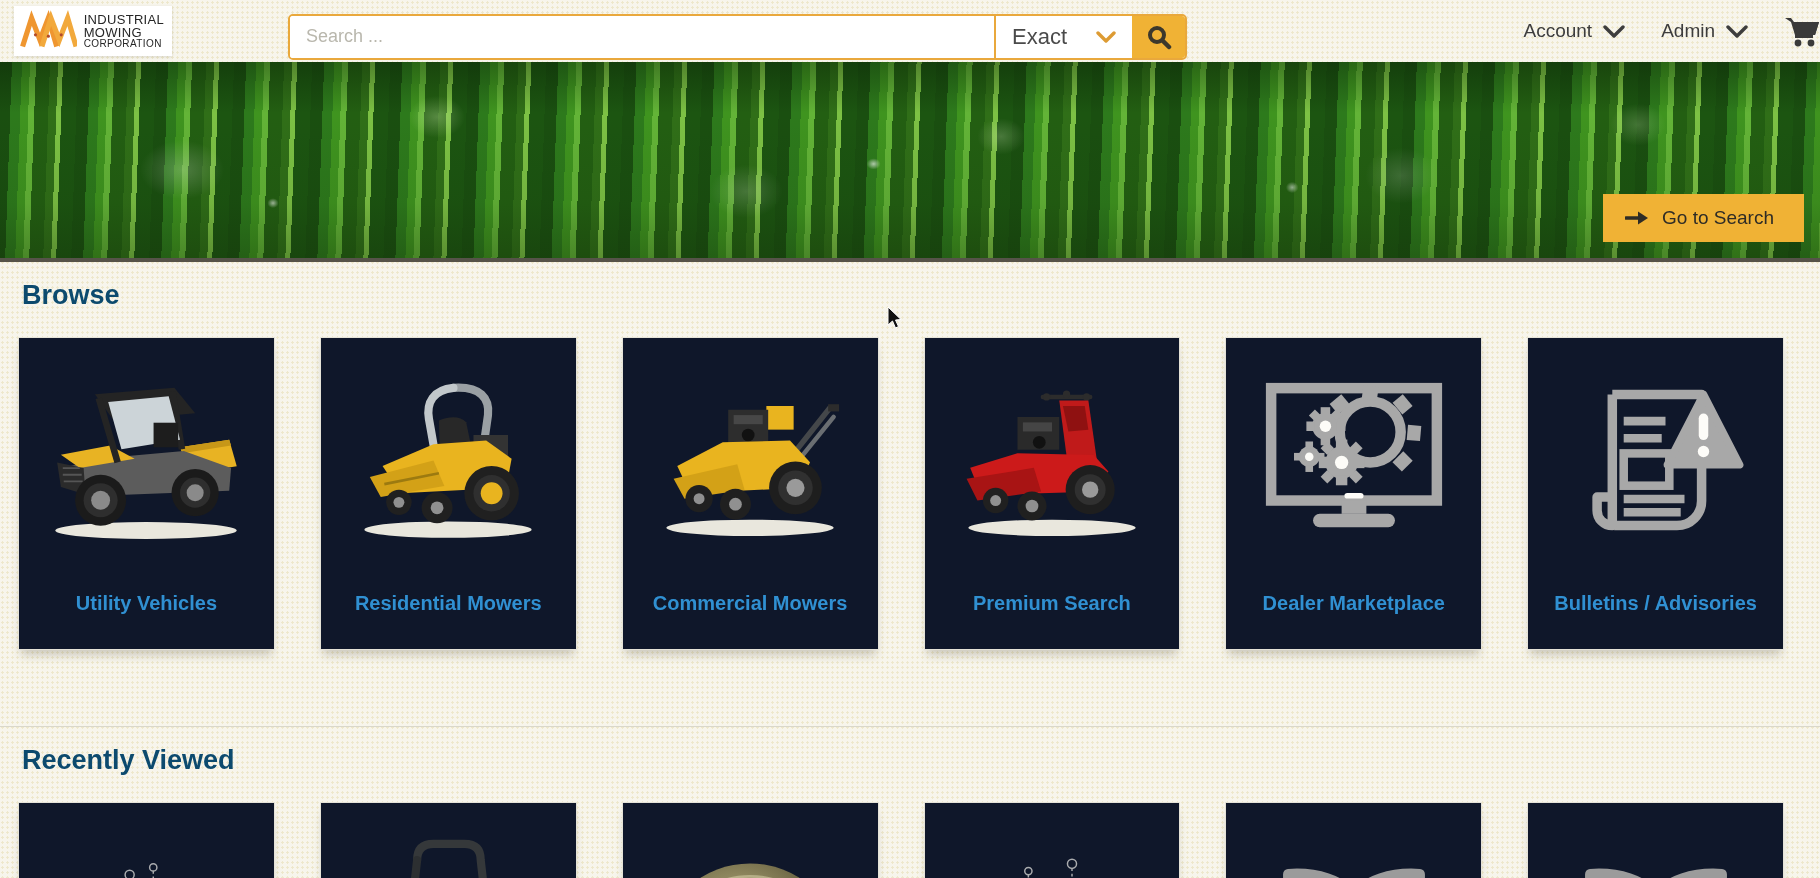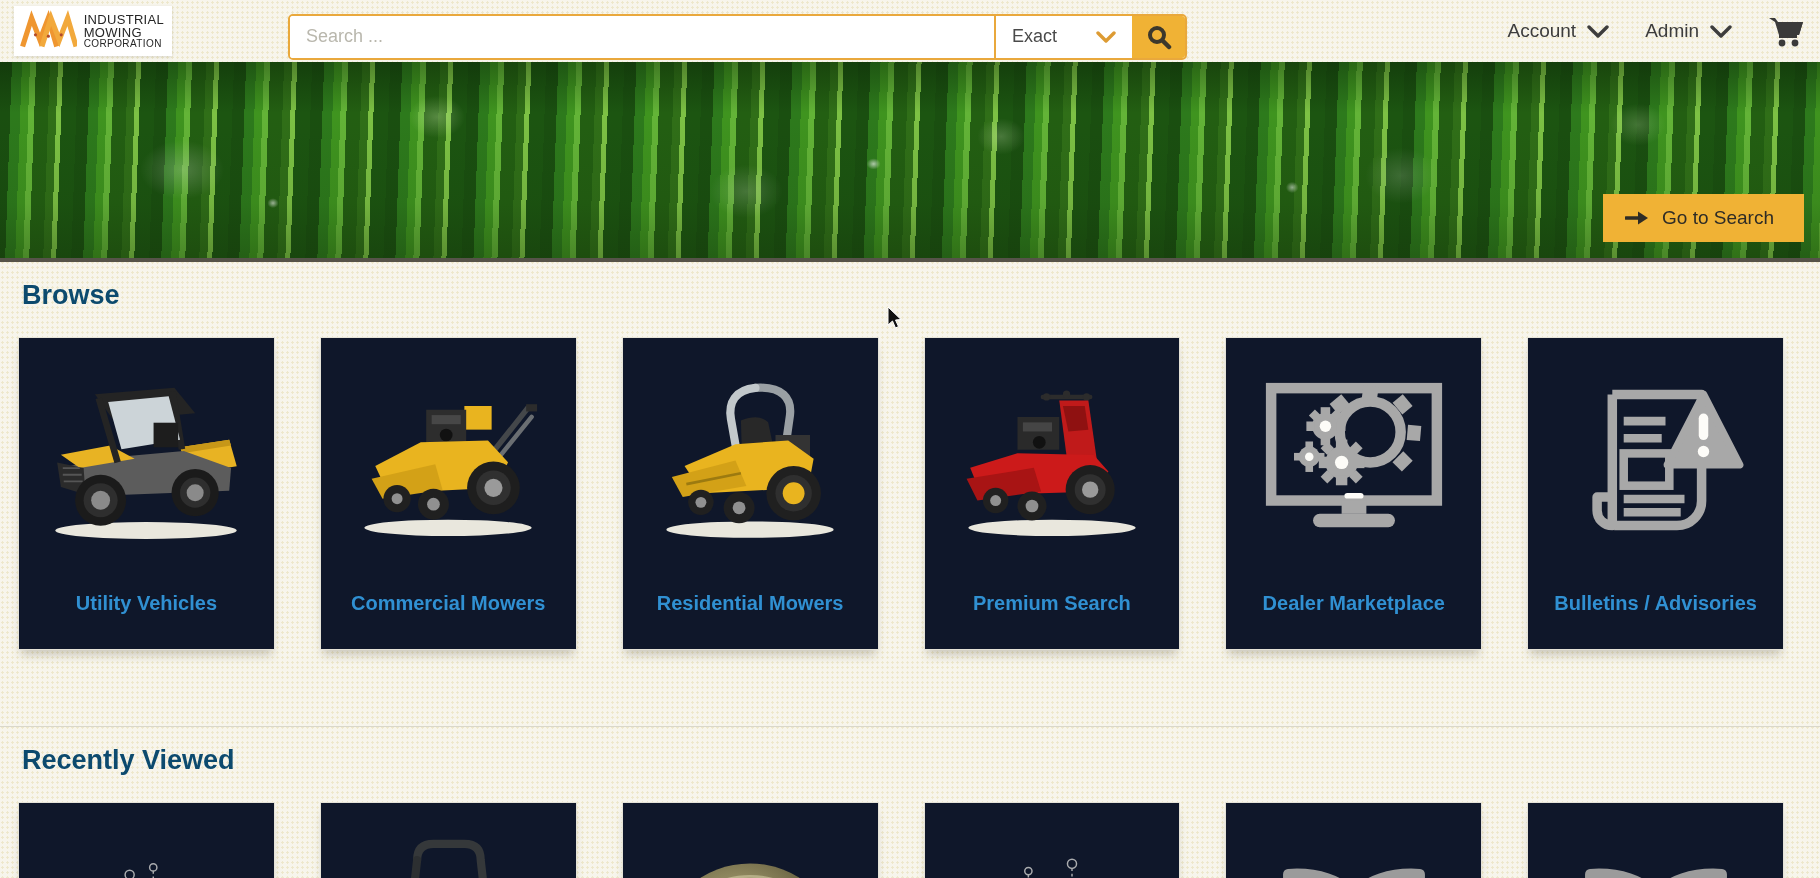--- a/index.html
+++ b/index.html
@@ -18,24 +18,24 @@
   .logo-text{line-height:1.02;color:#262626;font-weight:normal;}
   .logo-text .l1,.logo-text .l2{font-size:13px;letter-spacing:.3px;}
   .logo-text .l3{font-size:10px;letter-spacing:.4px;}
   .search-group{margin-left:116px;height:42px;display:flex;align-items:stretch;
     border:2px solid #e9a83c;border-radius:5px;overflow:hidden;background:#fff;margin-top:11px;}
   .search-input{width:672px;border:none;outline:none;padding:0 16px;font-size:18px;
     font-family:inherit;color:#4a4a4a;background:#fff;}
   .search-input::placeholder{color:#b9b7ad;}
   .match-select{width:138px;display:flex;align-items:center;justify-content:space-between;
     padding:0 16px;border-left:2px solid #e9a83c;background:#fff;cursor:pointer;box-sizing:border-box;}
-  .match-select span{font-size:18px;color:#4a4a4a;}
+  .match-select span{font-size:22px;color:#4a4a4a;}
   .search-btn{width:53px;background:#f0b235;border:none;display:flex;align-items:center;
     justify-content:center;cursor:pointer;}
-  .nav{margin-left:auto;display:flex;align-items:center;gap:36px;padding-right:16px;}
+  .nav{margin-left:auto;display:flex;align-items:center;gap:36px;}
   .nav-item{display:flex;align-items:center;gap:11px;cursor:pointer;}
   .nav-item span{font-size:19px;color:#3d3d3d;}
   
   .hero{height:196px;position:relative;border-bottom:4px solid #565349;overflow:hidden;}
   .hero-bg{position:absolute;inset:0;
     background:
       radial-gradient(ellipse 60px 42px at 10% 55%, rgba(255,255,255,.22), transparent 70%),
       radial-gradient(ellipse 40px 30px at 24% 28%, rgba(232,255,200,.26), transparent 70%),
       radial-gradient(ellipse 52px 38px at 41% 66%, rgba(255,255,255,.18), transparent 70%),
       radial-gradient(ellipse 34px 26px at 55% 38%, rgba(238,255,214,.22), transparent 70%),
@@ -164,63 +164,63 @@
           <circle cx="162" cy="126" r="16" fill="#2e2e2e"></circle>
           <circle cx="162" cy="126" r="9" fill="#8a8a8a"></circle>
         </svg>
       </div>
       <div class="card-label">Utility Vehicles</div>
     </div>
 
     <div class="card">
       <div class="card-img">
         <svg width="200" height="190" viewBox="0 0 220 185">
+          <ellipse cx="110" cy="168" rx="92" ry="9" fill="#e9e7dd"></ellipse>
+          <path d="M116 12 c30 -2 40 12 38 30 l-6 42" fill="none" stroke="#9aa0a4" stroke-width="9" stroke-linecap="round"></path>
+          <path d="M116 12 c-22 2 -30 16 -27 34 l6 34" fill="none" stroke="#c2c8cb" stroke-width="9" stroke-linecap="round"></path>
+          <path d="M100 48 q20 -8 30 2 l5 24 l-34 8 z" fill="#282828"></path>
+          <path d="M138 64 h38 v24 h-38 z" fill="#333333"></path>
+          <path d="M38 98 L94 74 L152 70 L180 90 L174 122 L58 128 Z" fill="#e9b41f"></path>
+          <path d="M24 110 L94 92 L106 120 L36 132 Z" fill="#d3a117"></path>
+          <path d="M40 118 L100 106" stroke="#9c7a10" stroke-width="3"></path>
+          <circle cx="56" cy="138" r="14" fill="#202020"></circle>
+            <circle cx="56" cy="138" r="6" fill="#909090"></circle>
+          <circle cx="98" cy="144" r="17" fill="#202020"></circle>
+            <circle cx="98" cy="144" r="7" fill="#909090"></circle>
+          <circle cx="158" cy="128" r="30" fill="#202020"></circle>
+          <circle cx="158" cy="128" r="20" fill="#2f2f2f"></circle>
+          <circle cx="158" cy="128" r="12" fill="#e9b41f"></circle>
+        </svg>
+      </div>
+      <div class="card-label">Residential Mowers</div>
+    </div>
+
+    <div class="card">
+      <div class="card-img">
+        <svg width="200" height="190" viewBox="0 0 220 185">
           <ellipse cx="110" cy="166" rx="92" ry="9" fill="#e9e7dd"></ellipse>
           <path d="M152 92 L198 34" stroke="#44474a" stroke-width="6" stroke-linecap="round"></path>
           <path d="M160 96 L202 44" stroke="#6a6e72" stroke-width="5" stroke-linecap="round"></path>
           <path d="M196 30 h12 v8 h-12 z" fill="#2c2c2c"></path>
           <path d="M128 32 h30 v26 h-30 z" fill="#e9b41f"></path>
           <path d="M86 36 h44 v38 h-44 z" fill="#2d2d2d"></path>
           <path d="M92 42 h32 v10 h-32 z" fill="#474747"></path>
           <circle cx="108" cy="64" r="7" fill="#111"></circle>
           <path d="M30 98 L80 72 L154 70 L176 94 L164 122 L44 128 Z" fill="#e9b41f"></path>
           <path d="M26 112 L96 96 L104 124 L38 134 Z" fill="#d3a117"></path>
           <circle cx="54" cy="134" r="15" fill="#202020"></circle>
             <circle cx="54" cy="134" r="6" fill="#909090"></circle>
           <circle cx="94" cy="140" r="17" fill="#202020"></circle>
             <circle cx="94" cy="140" r="7" fill="#909090"></circle>
           <circle cx="160" cy="122" r="29" fill="#1e1e1e"></circle>
           <circle cx="160" cy="122" r="19" fill="#303030"></circle>
           <circle cx="160" cy="122" r="10" fill="#9a9a9a"></circle>
         </svg>
       </div>
       <div class="card-label">Commercial Mowers</div>
-    </div>
-
-    <div class="card">
-      <div class="card-img">
-        <svg width="200" height="190" viewBox="0 0 220 185">
-          <ellipse cx="110" cy="168" rx="92" ry="9" fill="#e9e7dd"></ellipse>
-          <path d="M116 12 c30 -2 40 12 38 30 l-6 42" fill="none" stroke="#9aa0a4" stroke-width="9" stroke-linecap="round"></path>
-          <path d="M116 12 c-22 2 -30 16 -27 34 l6 34" fill="none" stroke="#c2c8cb" stroke-width="9" stroke-linecap="round"></path>
-          <path d="M100 48 q20 -8 30 2 l5 24 l-34 8 z" fill="#282828"></path>
-          <path d="M138 64 h38 v24 h-38 z" fill="#333333"></path>
-          <path d="M38 98 L94 74 L152 70 L180 90 L174 122 L58 128 Z" fill="#e9b41f"></path>
-          <path d="M24 110 L94 92 L106 120 L36 132 Z" fill="#d3a117"></path>
-          <path d="M40 118 L100 106" stroke="#9c7a10" stroke-width="3"></path>
-          <circle cx="56" cy="138" r="14" fill="#202020"></circle>
-            <circle cx="56" cy="138" r="6" fill="#909090"></circle>
-          <circle cx="98" cy="144" r="17" fill="#202020"></circle>
-            <circle cx="98" cy="144" r="7" fill="#909090"></circle>
-          <circle cx="158" cy="128" r="30" fill="#202020"></circle>
-          <circle cx="158" cy="128" r="20" fill="#2f2f2f"></circle>
-          <circle cx="158" cy="128" r="12" fill="#e9b41f"></circle>
-        </svg>
-      </div>
-      <div class="card-label">Residential Mowers</div>
     </div>
 
     <div class="card">
       <div class="card-img">
         <svg width="200" height="190" viewBox="0 0 220 185">
           <ellipse cx="110" cy="166" rx="92" ry="9" fill="#e9e7dd"></ellipse>
           <path d="M100 22 h52" stroke="#2c2c2c" stroke-width="5" stroke-linecap="round"></path>
           <circle cx="104" cy="22" r="4" fill="#2c2c2c"></circle>
             <circle cx="126" cy="19" r="4" fill="#2c2c2c"></circle>
             <circle cx="148" cy="22" r="4" fill="#2c2c2c"></circle>

